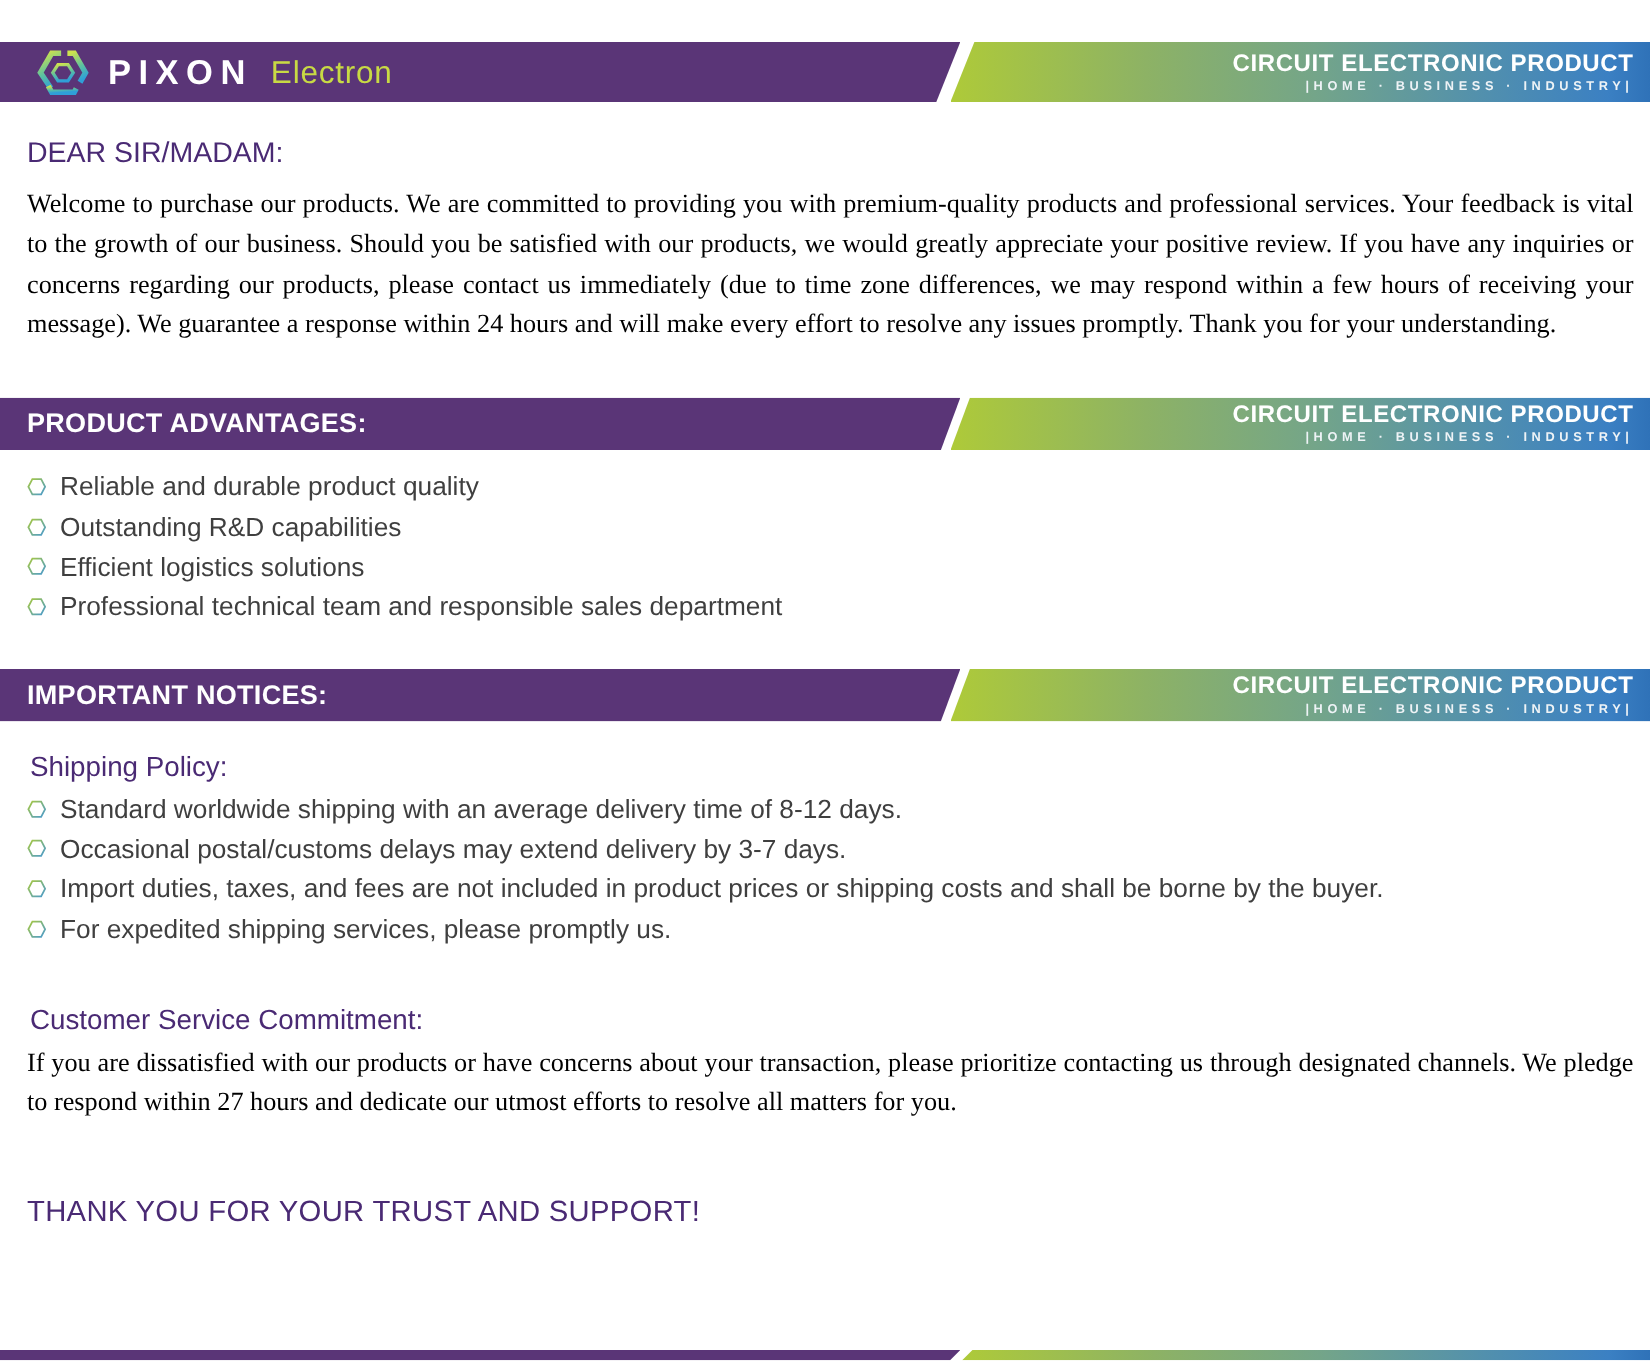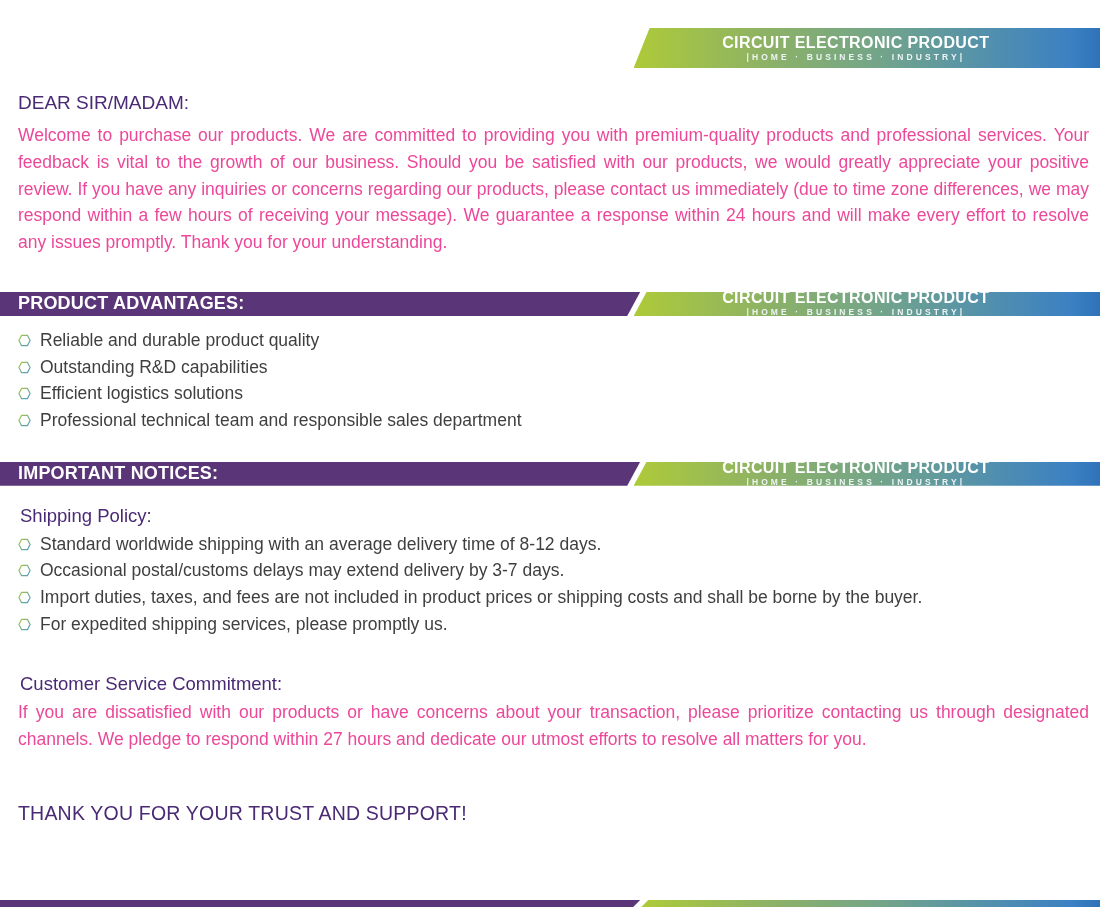--- a/index.html
+++ b/index.html
@@ -13,27 +13,27 @@
   
   .banner{position:relative;width:100%;}
   .banner .band-left{
     position:absolute;left:0;top:0;bottom:0;width:58.2%;
     background:#5a3577;
     display:flex;align-items:center;
   }
   .banner .band-right{
     position:absolute;right:0;top:0;bottom:0;left:57.6%;
     background:linear-gradient(90deg,#aeca39 0%,#8db265 28%,#74a589 52%,#5290ad 76%,#3b80c3 94%,#2f72b8 100%);
-    display:flex;flex-direction:column;justify-content:center;align-items:center;
-    padding-right:22px;box-sizing:border-box;
+    display:flex;flex-direction:column;justify-content:center;align-items:flex-end;
+    padding-right:11px;box-sizing:border-box;
   }
   .header-bar{height:40px;margin-top:28px;}
   .header-bar .band-left{clip-path:polygon(0 0,100% 0,calc(100% - 16px) 100%,0 100%);padding-left:22px;box-sizing:border-box;}
   .header-bar .band-right{clip-path:polygon(16px 0,100% 0,100% 100%,0 100%);}
-  .section-bar{height:24px;}
+  .section-bar{height:35px;}
   .section-bar .band-left{clip-path:polygon(0 0,100% 0,calc(100% - 13px) 100%,0 100%);padding-left:18px;box-sizing:border-box;}
   .section-bar .band-right{clip-path:polygon(13px 0,100% 0,100% 100%,0 100%);}
 
   .tagline-title{
     color:#ffffff;font-weight:bold;font-size:16px;letter-spacing:0.4px;line-height:17px;white-space:nowrap;
   }
   .tagline-sub{
     color:#eef3f6;font-weight:bold;font-size:8.5px;letter-spacing:3.1px;line-height:11px;margin-top:1px;white-space:nowrap;
   }
 
@@ -43,22 +43,23 @@
   .brand-suffix{color:#c8da44;font-size:21px;letter-spacing:0.5px;line-height:23px;margin-left:2px;}
 
   
   .section-title{color:#ffffff;font-weight:bold;font-size:18px;letter-spacing:0.2px;white-space:nowrap;}
 
   
   .content{padding:0;}
   .h-purple{color:#4a2a74;font-weight:normal;}
   .greeting-heading{font-size:19px;margin:24px 12px 0 18px;line-height:22px;}
   .body-text{
-    color:#ec4899;font-size:17.5px;line-height:26.8px;text-align:justify;
+    color:#000000;font-size:17.5px;line-height:26.8px;text-align:justify;
     margin:8px 11px 0 18px;
+    font-family:Liberation Serif, serif;
   }
   .adv-banner{margin-top:36px;}
   .notice-banner{margin-top:28px;}
 
   ul.hex-list{list-style:none;margin:11px 12px 0 18px;padding:0;}
   ul.hex-list li{
     display:flex;align-items:center;color:#3f3f3f;font-size:17.5px;line-height:26.7px;height:26.7px;
   }
   .hex-ico{flex:0 0 auto;margin-right:9px;display:block;}
 
@@ -95,20 +96,34 @@
       <stop offset="0.55" stop-color="#5cc1a0"></stop>
       <stop offset="1" stop-color="#2f9fd8"></stop>
     </linearGradient>
     <polygon id="hexshape" points="5.5,2.2 14.5,2.2 18.6,10 14.5,17.8 5.5,17.8 1.4,10" fill="none" stroke="url(#hexgrad)" stroke-width="1.8"></polygon>
   </defs>
 </svg>
 
 <div class="page">
 
   <div class="banner header-bar">
+    <div class="band-left">
+      <div class="brand">
+        <svg class="logo" width="40" height="37" viewBox="0 0 48 44">
+          <g fill="none" stroke="url(#logograd)">
+            <polygon points="20,15.5 28,15.5 32.2,22 28,28.5 20,28.5 15.8,22" stroke-width="2.6"></polygon>
+            <path d="M 14.2,34.2 L 6,22 L 15,6.4 L 22.5,6.4" stroke-width="4.4"></path>
+            <path d="M 27.5,6.4 L 33,6.4 L 42,22 L 37.6,29.6" stroke-width="4.4"></path>
+            <path d="M 34.6,34.6 L 33,37.6 L 15,37.6 L 12.2,32.6" stroke-width="4.4"></path>
+          </g>
+        </svg>
+        <span class="brand-name">PIXON</span>
+        <span class="brand-suffix">Electron</span>
+      </div>
+    </div>
     <div class="band-right">
       <div class="tagline-title">CIRCUIT ELECTRONIC PRODUCT</div>
       <div class="tagline-sub">|HOME · BUSINESS · INDUSTRY|</div>
     </div>
   </div>
 
   <div class="content">
     <div class="h-purple greeting-heading">DEAR SIR/MADAM:</div>
     <div class="body-text">Welcome to purchase our products. We are committed to providing you with premium-quality products and professional services. Your feedback is vital to the growth of our business. Should you be satisfied with our products, we would greatly appreciate your positive review. If you have any inquiries or concerns regarding our products, please contact us immediately (due to time zone differences, we may respond within a few hours of receiving your message). We guarantee a response within 24 hours and will make every effort to resolve any issues promptly. Thank you for your understanding.</div>
 

